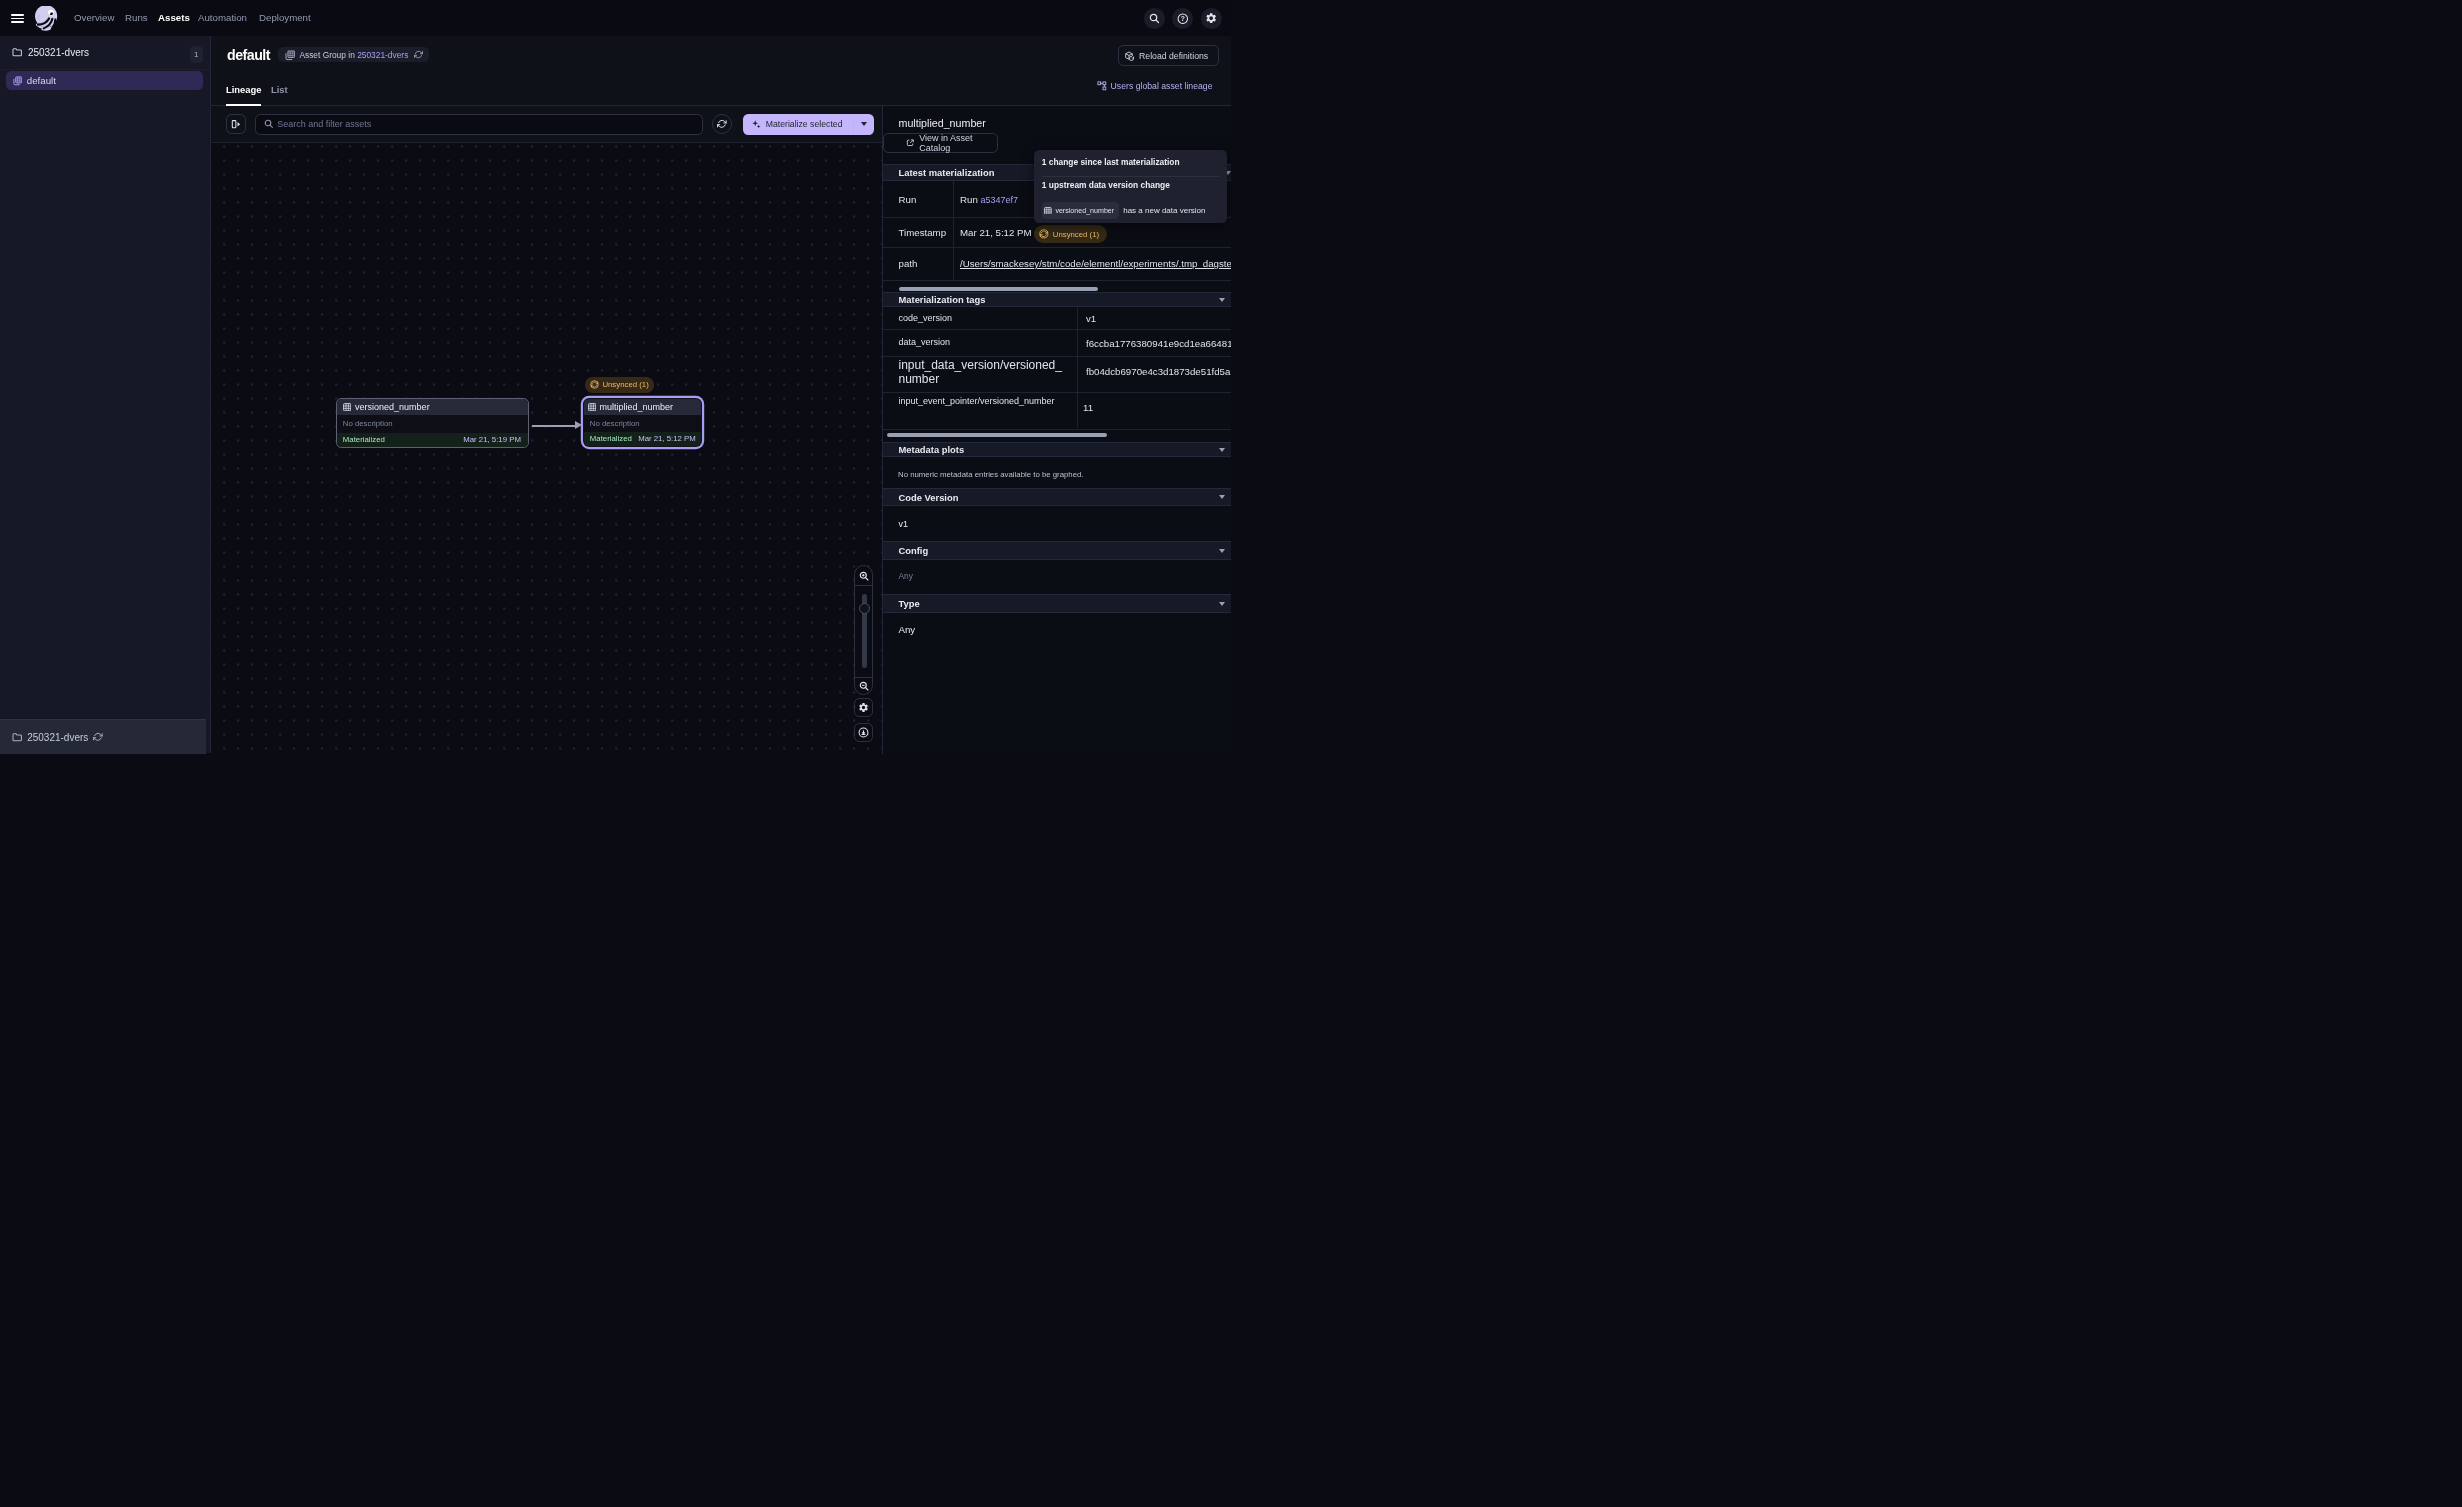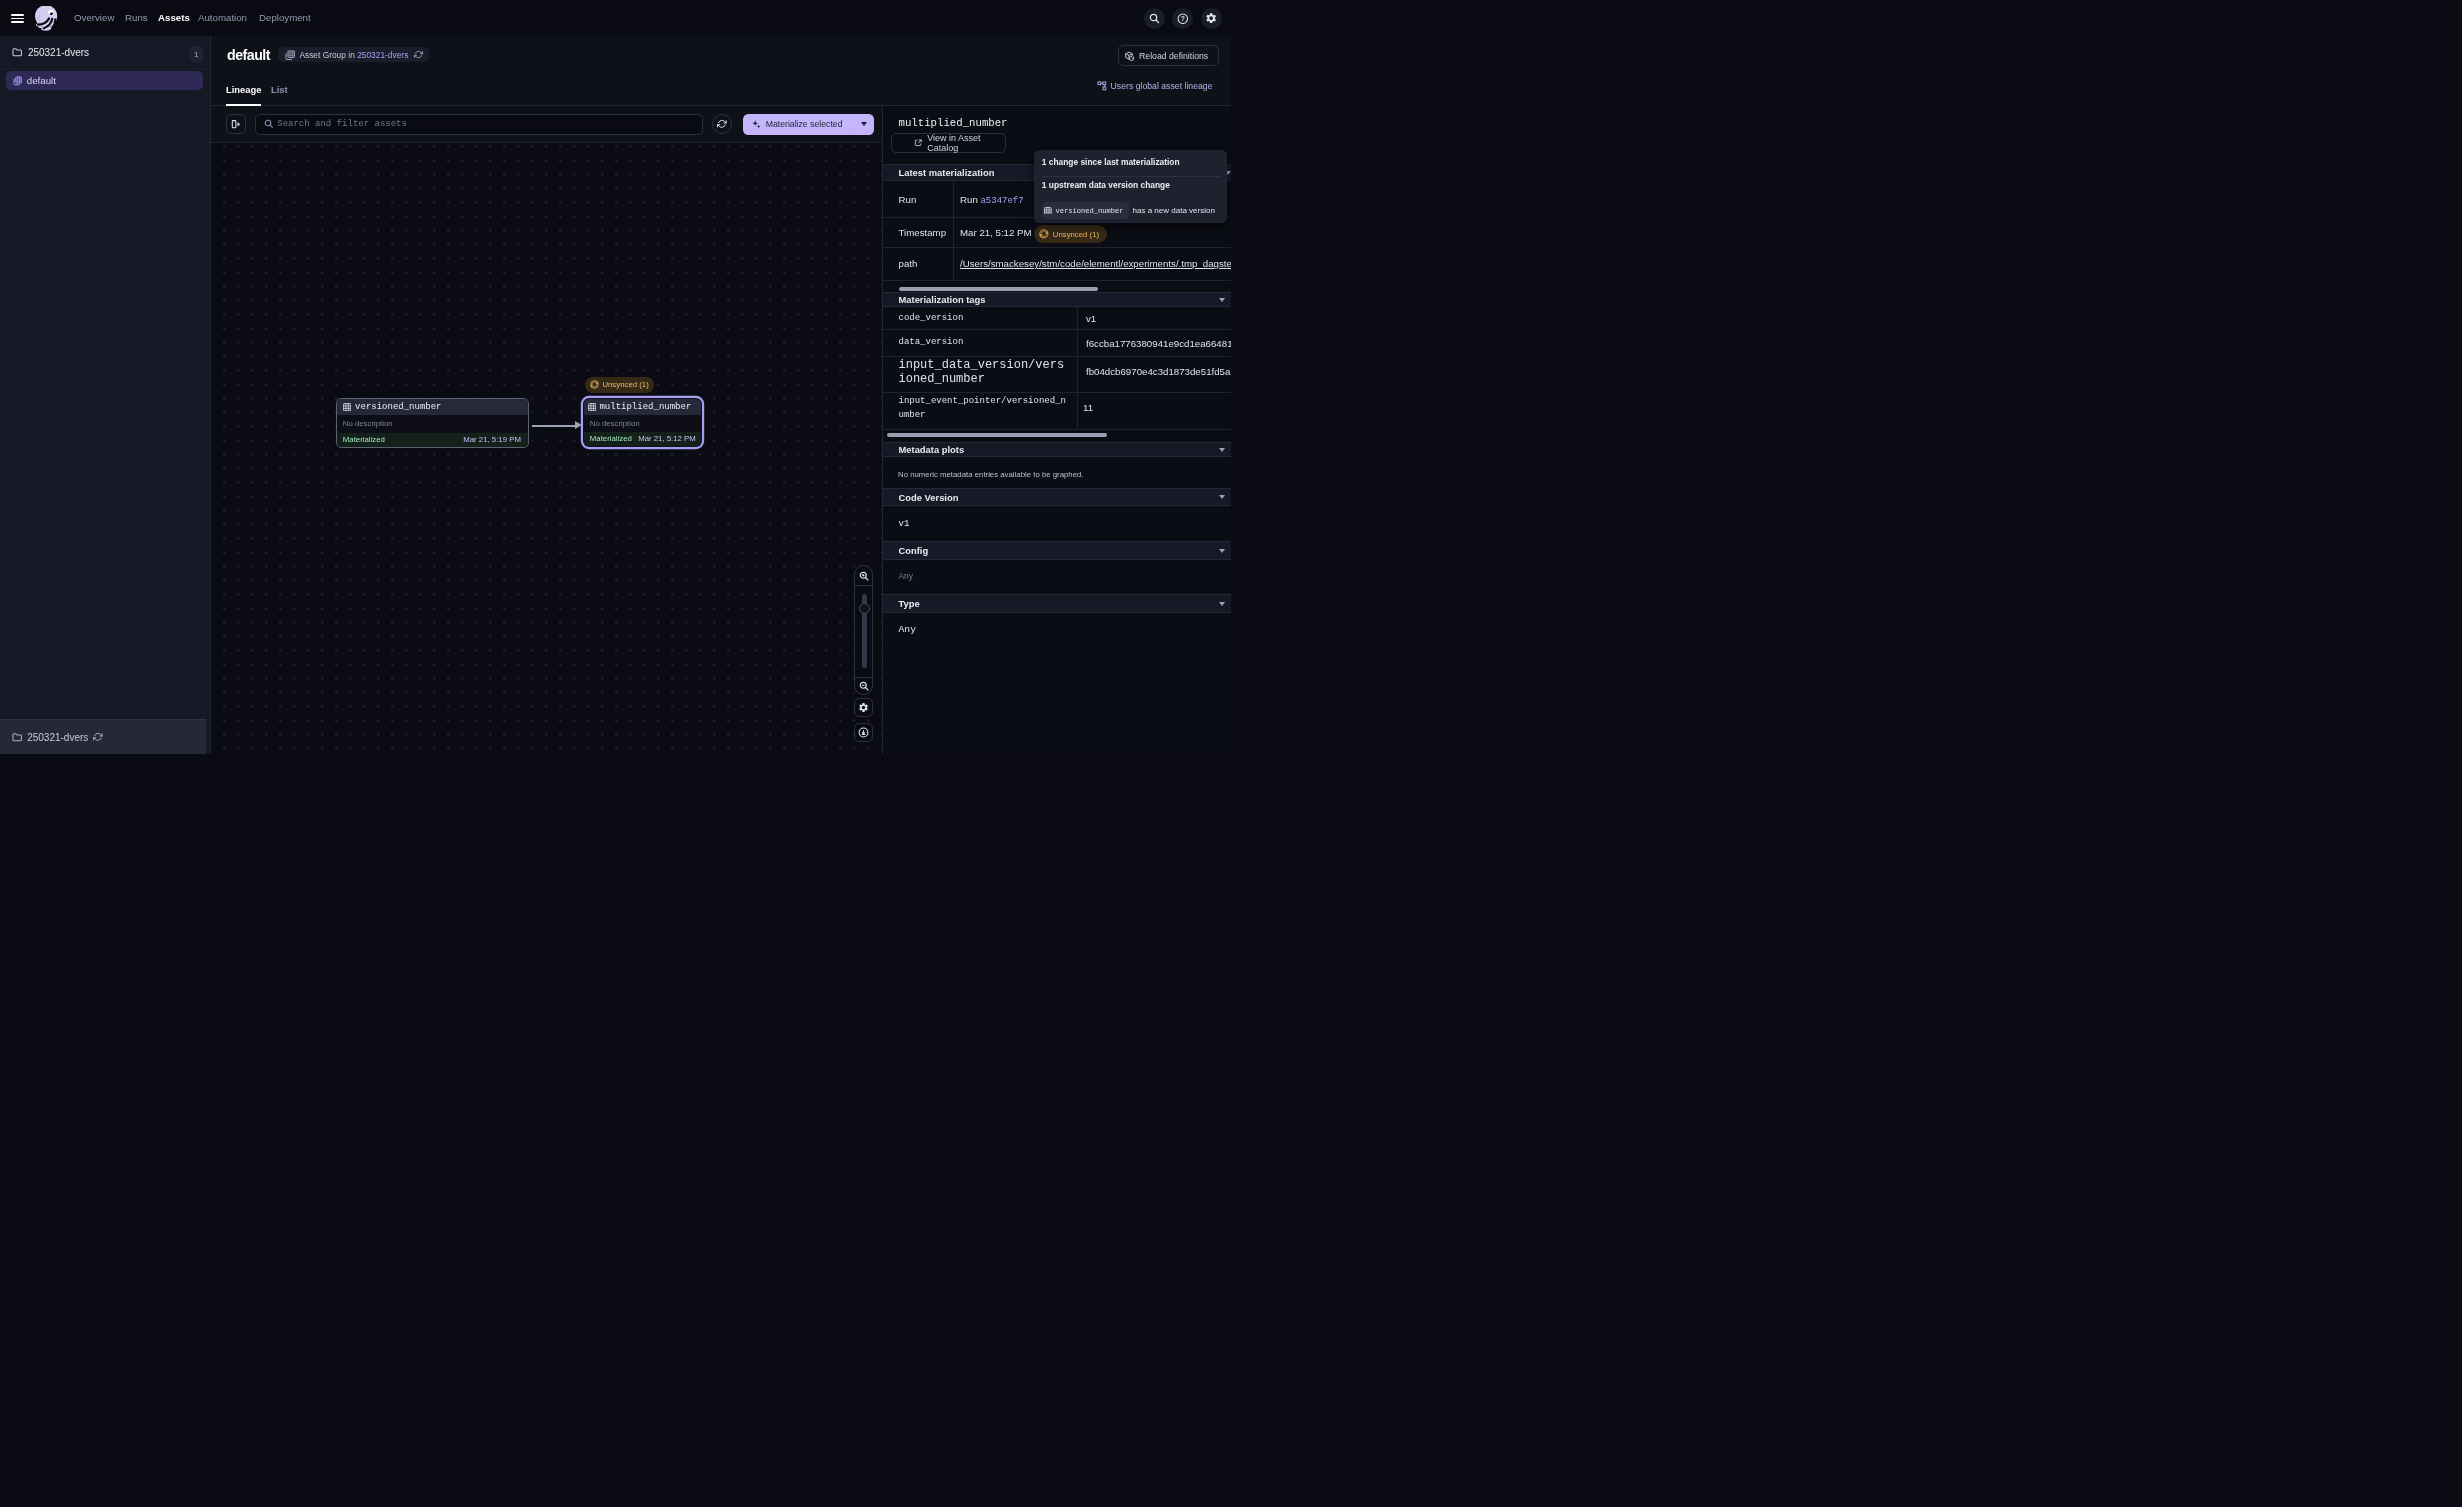--- a/index.html
+++ b/index.html
@@ -1,18 +1,18 @@
 <!DOCTYPE html>
 <html style="font-size:10.4px"><head><meta charset="utf-8">
 <style>
 *{box-sizing:border-box}
 html,body{margin:0;padding:0}
 body{width:1231px;height:754px;background:#0b0c13;font-family:"Liberation Sans",sans-serif;overflow:hidden;position:relative;color:#e9ebf3;-webkit-font-smoothing:antialiased;transform:translateZ(0)}
 .abs{position:absolute}
-.mono{font-family:Liberation Mono, monospace}
+.mono{font-family:Liberation Sans, sans-serif}
 .flex{display:flex;align-items:center}
 
 #nav{position:absolute;left:0;top:0;width:1231px;height:36px;background:#0a0b12}
 .navlink{position:absolute;top:0;height:36px;line-height:36px;font-size:9.7px;color:#9299b0}
 .circbtn{position:absolute;top:7.8px;width:21px;height:21px;border-radius:50%;background:#1a1d28;display:flex;align-items:center;justify-content:center}
 
 #side{position:absolute;left:0;top:36px;width:211px;height:717px;background:#161826;border-right:0.6px solid #222636}
 
 #band{position:absolute;left:211px;top:36px;width:1020px;height:70px;background:#0f1119;border-bottom:0.6px solid #222636}
 
@@ -257,21 +257,21 @@
   </div>
   <div class="obtn abs" style="left:643px;top:580px;width:19.4px;height:19.4px;justify-content:center;border-radius:5.2px">
    <svg width="11" height="11" viewBox="0 0 16 16" stroke="#dfe3ec">
           <use href="#dlicon"></use>
         </svg>
   </div>
  </div>
 </div>
 <div id="panel" style="overflow:hidden">
  <div class="abs mono" style="left:15.5px;top:11px;font-size:10.7px;color:#eceef4">multiplied_number</div>
- <div class="obtn abs" style="left:8px;top:26.5px;width:115px;height:20px;padding-left:22px">
+ <div class="obtn abs" style="left:0;top:26.5px;width:115px;height:20px;padding-left:22px">
   <svg width="9.7" height="9.7" viewBox="0 0 16 16" stroke="#ced3e0">
         <use href="#extlink"></use>
       </svg>
   <span style="margin-left:4.5px;font-size:9px">View in Asset Catalog</span>
  </div>
  <div class="bandrow" style="top:58px;height:17px">
       <b>Latest materialization</b>
       <i class="car" style="right:0.6px"></i>
     </div>
  <div class="vline" style="left:70px;top:75px;height:99px"></div>

